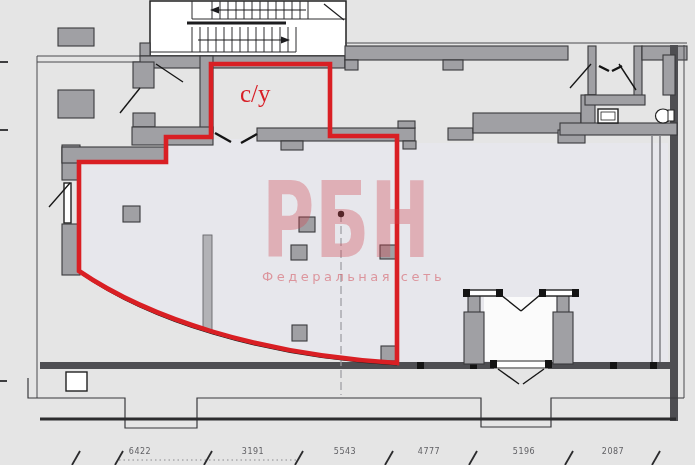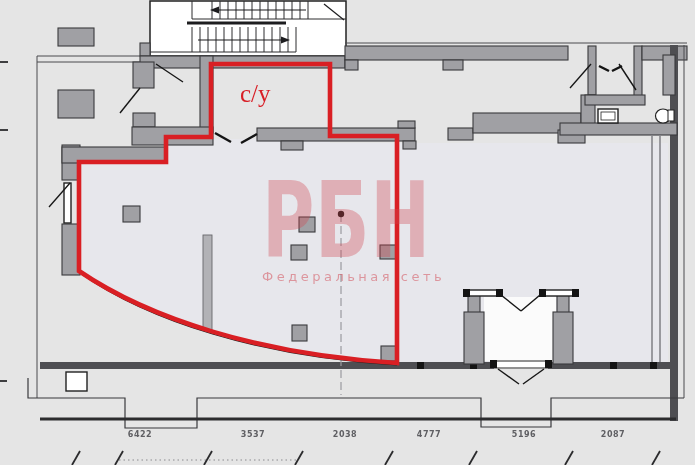--- a/index.html
+++ b/index.html
@@ -17,22 +17,22 @@
   .shaft{stroke:#86868b;stroke-width:1.6;}
   .red{stroke:var(--outline,#d91f24);stroke-width:4.6;fill:none;stroke-linejoin:miter;}
   .overlay{position:absolute;pointer-events:none;}
   #room-label{left:240px;top:80px;font-family:"Liberation Serif",serif;font-size:25px;
               color:var(--label,#d81e26);}
   #wm-title{left:262px;top:168px;font-size:106px;font-weight:bold;line-height:1;
             color:var(--watermark,#d24650);opacity:.34;transform:scaleX(.675);
             transform-origin:left top;letter-spacing:1px;white-space:nowrap;}
   #wm-sub{left:262px;top:269px;font-size:13px;letter-spacing:3.5px;white-space:nowrap;
           color:var(--watermark,#d24650);opacity:.5;}
-  .dim{position:absolute;top:430px;transform:translateX(-50%);font-size:8px;color:#5f5f63;
-       letter-spacing:.5px;filter:blur(.35px);font-weight:bold;}
+  .dim{position:absolute;top:447px;transform:translateX(-50%);font-size:8px;color:#5f5f63;
+       letter-spacing:.5px;filter:blur(.35px);}
 </style>
 </head>
 <body>
 
 <div id="stage">
   <svg width="695" height="465" viewBox="0 0 695 465">
 
     <path d="M80,163 L167,163 L167,139 L330,139 L330,143 L668,143 L668,362 L397,362 C260,354 148,317 80,270 Z" fill="#e7e7ec"></path>
 
     <rect x="484" y="297" width="72" height="64" fill="#fbfbfb"></rect>
@@ -213,18 +213,18 @@
     <path d="M80,273 C148,321 260,357 397,365" fill="none" stroke="#222" stroke-width="1.2"></path>
 
     <path class="red" d="M79,271 L79,162 L166,162 L166,137 L211,137 L211,64 L330,64 L330,136 L397,136 L397,363 C260,355 148,318 79,271 Z"></path>
   </svg>
 
   <div class="overlay" id="room-label">с/у</div>
   <div class="overlay" id="wm-title">РБН</div>
   <div class="overlay" id="wm-sub">Федеральная сеть</div>
 
   <span class="dim" style="left:140px">6422</span>
-  <span class="dim" style="left:253px">3537</span>
-  <span class="dim" style="left:345px">2038</span>
+  <span class="dim" style="left:253px">3191</span>
+  <span class="dim" style="left:345px">5543</span>
   <span class="dim" style="left:429px">4777</span>
   <span class="dim" style="left:524px">5196</span>
   <span class="dim" style="left:613px">2087</span>
 </div>
 
 </body></html>

